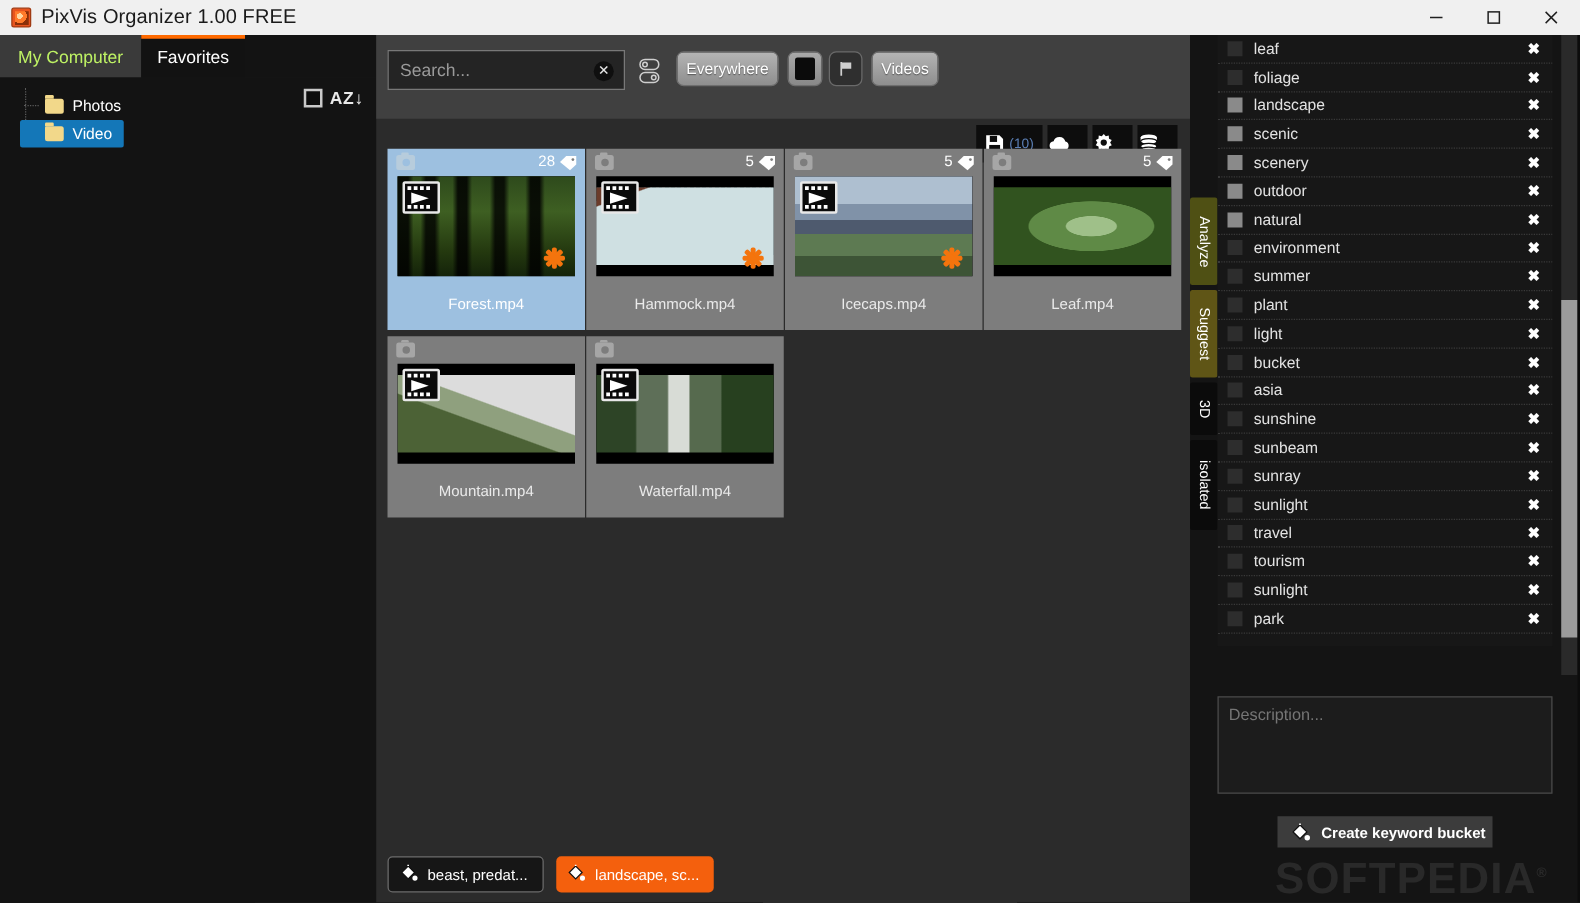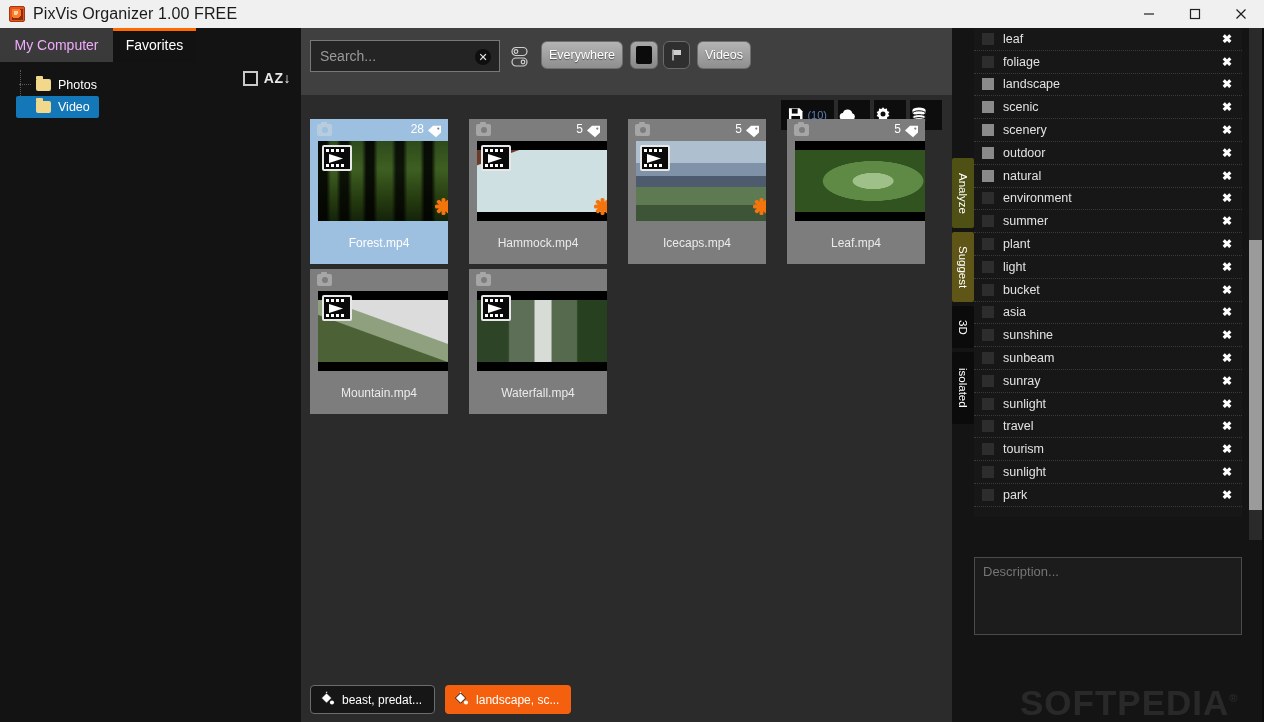--- a/index.html
+++ b/index.html
@@ -35,21 +35,21 @@
   #win-controls { position: absolute; right: 0; top: 0; display: flex; }
 
   
   #tabstrip {
     position: absolute; left: 0; top: 28px; width: 301px; height: 34px;
     background: #131313;
     display: flex; align-items: stretch;
   }
   .ttab {
     display: flex; align-items: center; justify-content: center;
-    font-size: 14px; color: #f0abfc; background: #3a3a3a;
+    font-size: 14px; color: #bef264; background: #3a3a3a;
     position: relative;
   }
   .ttab.active { background: #121212; color: #ffffff; }
   .ttab.active::before {
     content: ""; position: absolute; left: 0; right: 0; top: 0; height: 3px; background: #ff6a00;
   }
   #tab-mycomputer { width: 113px; }
   #tab-favorites  { width: 83px; }
   #tab-labels     { width: 105px; margin-top: 48px; }
 
@@ -141,21 +141,21 @@
     height: 30px; background: #0d0d0d; display: flex; align-items: center;
     justify-content: space-between; color: #ffffff; gap: 4px; padding: 0 7px;
   }
   #btn-save { width: 53px; }
   #save-count { font-size: 11px; color: #5b7fb5; }
   .iconbtn.sq { width: 32px; padding: 0; }
 
   
   #grid { position: absolute; left: 9px; top: 91px; width: 636px; height: 580px; }
   .card {
-    position: absolute; width: 138px; height: 145px;
+    position: absolute; width: 158px; height: 145px;
     background: #7d7d7d; overflow: hidden;
   }
   .card.sel { background: #9dc0e0; }
   .card-top { position: relative; height: 22px; }
   .cam-ico {
     position: absolute; left: 7px; top: 5px; width: 15px; height: 12px;
     background: #a6a6a6; border-radius: 2px;
   }
   .card.sel .cam-ico { background: #b7ccdc; }
   .cam-ico::before {
@@ -715,18 +715,26 @@
         <span class="kwlabel">park</span>
         <span class="kwdel">✖</span>
       </div>
     </div>
   <div id="kwscroll">
     <div id="kwthumb"></div>
   </div>
 
   <textarea id="desc-field" placeholder="Description..." style=""></textarea>
 
+  <div id="create-bucket">
+    <svg width="17" height="16" viewBox="0 0 17 16">
+      <path d="M2.5 7.5 L8 2 L13.5 7.5 L8 13 Z" fill="#ffffff" stroke="#111" stroke-width="1"></path>
+      <path d="M8 2 L8 0.8" stroke="#ffffff" stroke-width="1.4"></path>
+      <circle cx="13.8" cy="12.2" r="2.2" fill="#ffffff"></circle>
+    </svg>
+    <span>Create keyword bucket</span>
+  </div>
 
   <div id="watermark">
     <span>SOFTPEDIA</span><sup>®</sup>
   </div>
   <div id="rightbar-edge"></div>
 </div>
 
 </body></html>

